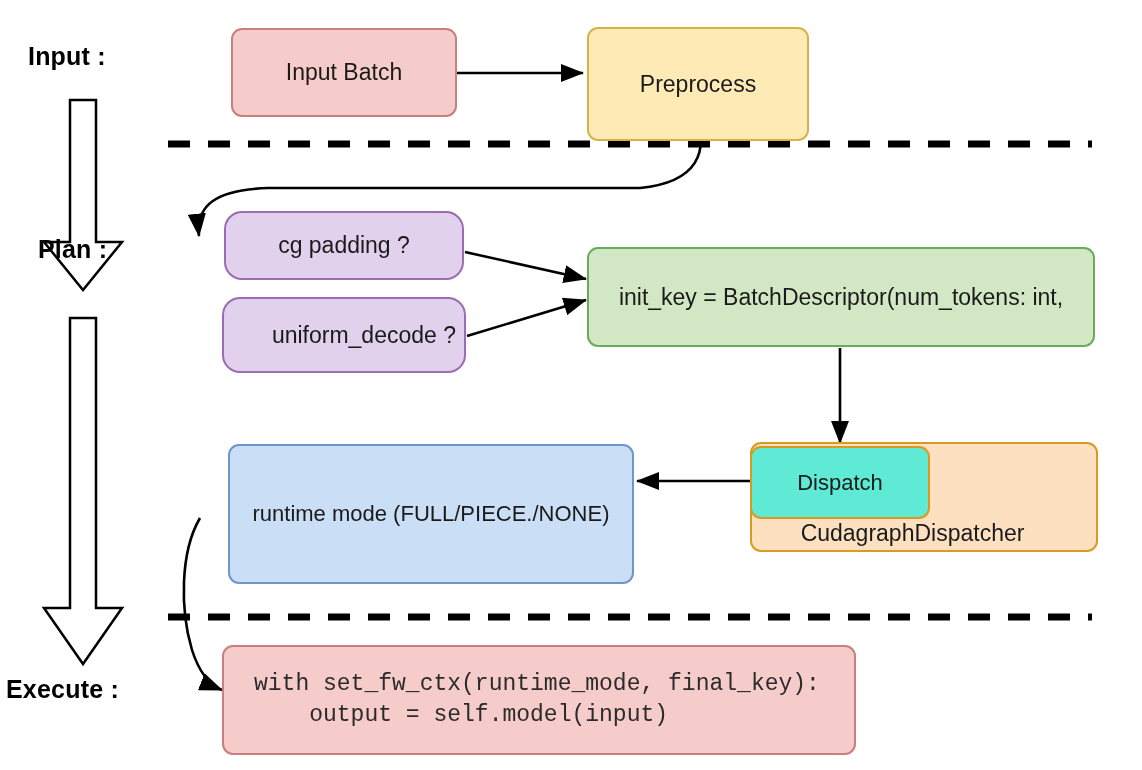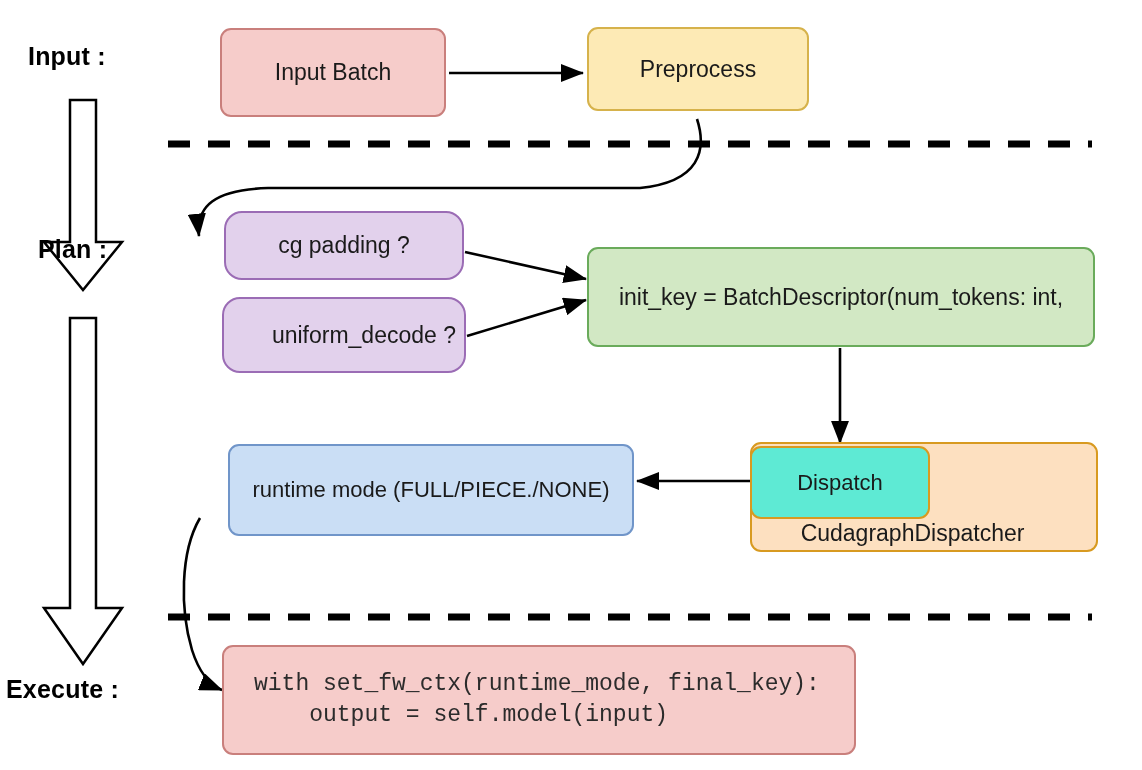--- a/index.html
+++ b/index.html
@@ -99,25 +99,25 @@
 
     <line x1="750" y1="481" x2="637" y2="481" stroke="#000000" stroke-width="2.6" marker-end="url(#arrowhead)"></line>
 
     <path d="M 200,518 C 180,552 180,610 192,650 C 200,675 212,686 222,690" fill="none" stroke="#000000" stroke-width="2.6" marker-end="url(#arrowhead)"></path>
   </svg>
 
   <div class="stage-label" style="left:28px; top:42px;">Input :</div>
   <div class="stage-label" style="left:38px; top:235px;">Plan :</div>
   <div class="stage-label" style="left:6px; top:675px;">Execute :</div>
 
-  <div class="node pink" style="left:220px; top:28px; width:226px; height:89px;">
+  <div class="node pink" style="left:231px; top:28px; width:226px; height:89px;">
     <span class="node-inner-text">Input Batch</span>
   </div>
 
-  <div class="node yellow" style="left:587px; top:27px; width:222px; height:84px;">
+  <div class="node yellow" style="left:587px; top:27px; width:222px; height:114px;">
     <span class="node-inner-text">Preprocess</span>
   </div>
 
   <div class="node purple" style="left:224px; top:211px; width:240px; height:69px;">
     <span class="node-inner-text">cg padding ?</span>
   </div>
 
   <div class="node purple" style="left:222px; top:297px; width:244px; height:76px;text-align:right;">
     <span class="node-inner-text">uniform_decode ?</span>
   </div>
@@ -128,21 +128,21 @@
 
   <div class="node orange-outer" style="left:750px; top:442px; width:348px; height:110px; flex-direction:row; align-items:flex-end; justify-content:center; padding-right:31px;">
     <span>Cudagraph</span>
     <span>Dispatcher</span>
   </div>
 
   <div class="node orange-inner" style="left:750px; top:446px; width:180px; height:73px; font-size:22px;">
     <span class="node-inner-text">Dispatch</span>
   </div>
 
-  <div class="node blue" style="left:228px; top:444px; width:406px; height:92px; flex-direction:column; font-size:22px;">
+  <div class="node blue" style="left:228px; top:444px; width:406px; height:140px; flex-direction:column; font-size:22px;">
     <span class="node-inner-text">runtime mode (FULL/PIECE./NONE)</span>
   </div>
 
   <div class="node pink code" style="left:222px; top:645px; width:634px; height:110px;padding-left:30px;">
     <span class="node-inner-text">with set_fw_ctx(runtime_mode, final_key):
     output = self.model(input)</span>
   </div>
 
 </div>
 

